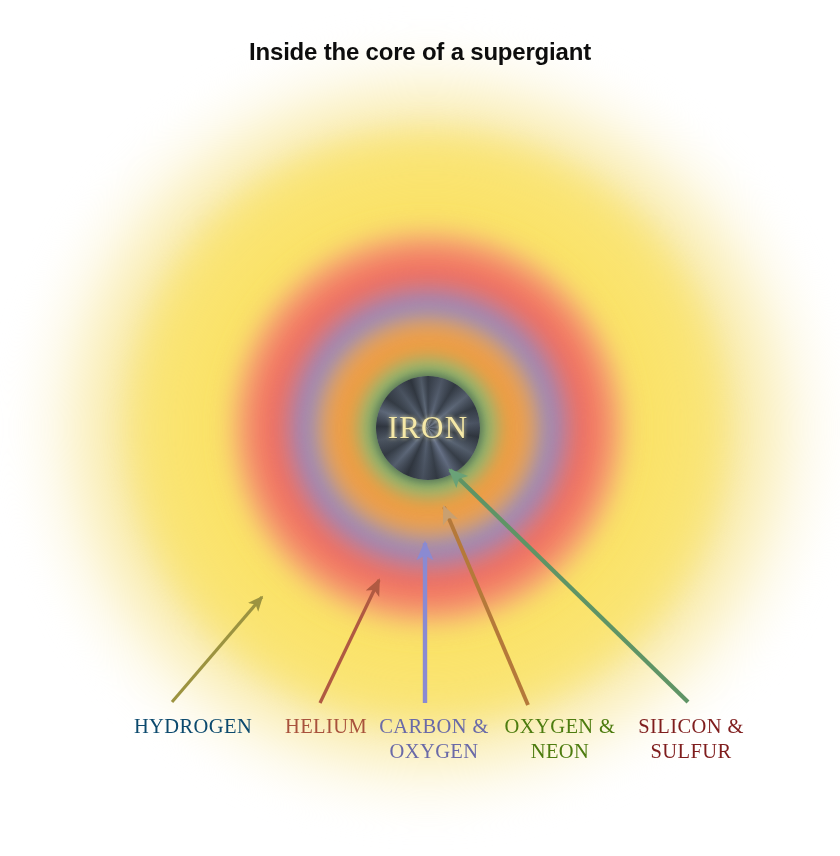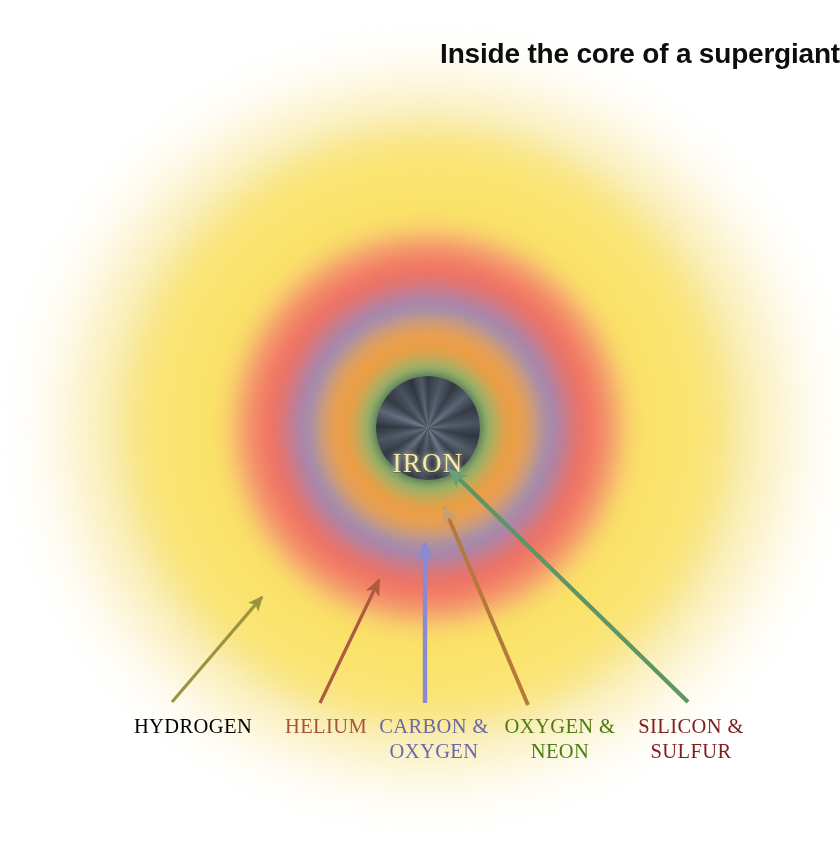--- a/index.html
+++ b/index.html
@@ -21,24 +21,24 @@
     background: #ffffff;
     overflow: hidden;
   }
 
   
   #title {
     position: absolute;
     left: 0;
     top: 38px;
     width: 840px;
-    text-align: right;
+    text-align: center;
     font-family: "Liberation Sans", sans-serif;
     font-weight: bold;
-    font-size: 28px;
+    font-size: 24px;
     letter-spacing: -0.2px;
     color: #0d0d0d;
     z-index: 40;
   }
 
   
   #starfield {
     position: absolute;
     left: 0;
     top: 0;
@@ -173,26 +173,25 @@
     box-shadow: 0 0 10px 2px rgba(40,50,62,0.55);
     filter: blur(0.4px);
   }
   #core-label {
     position: absolute;
     width: 200px;
     left: -100px;
     top: -18px;
     text-align: center;
     font-family: "Liberation Serif", serif;
-    font-size: 27px;
+    font-size: 31px;
     letter-spacing: 1.2px;
     color: #f5e9a8;
     text-shadow: 0 0 4px rgba(255,245,180,0.75), 0 1px 1px rgba(0,0,0,0.45);
     z-index: 13;
-    margin-top: 38px;
   }
 
   
   #arrows {
     position: absolute;
     left: 0;
     top: 0;
     width: 840px;
     height: 856px;
     z-index: 20;
@@ -209,21 +208,21 @@
   }
   .label {
     position: absolute;
     font-family: "Liberation Serif", serif;
     font-size: 20.5px;
     letter-spacing: 0.4px;
     line-height: 25px;
     text-align: center;
     white-space: pre-line;
   }
-  .label.l-hydrogen { left: 100px;  top: 8px;  width: 186px; color: #000000; }
+  .label.l-hydrogen { left: 100px;  top: 8px;  width: 186px; color: #0c4a6e; }
   .label.l-helium   { left: 262px;  top: 8px;  width: 128px; color: #a8523c; }
   .label.l-carbon   { left: 372px;  top: 8px;  width: 124px; color: #6a6aa8; }
   .label.l-oxygen   { left: 492px;  top: 8px;  width: 136px; color: #4d7c0f; }
   .label.l-silicon  { left: 626px;  top: 8px;  width: 130px; color: #7f1d1d; }
 </style>
 </head>
 <body>
 
 <div id="stage">
 

